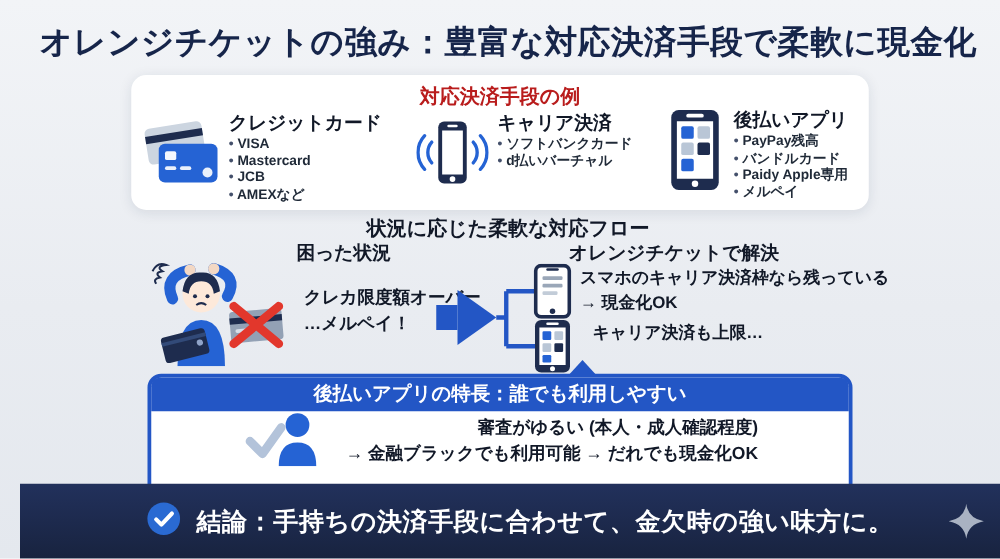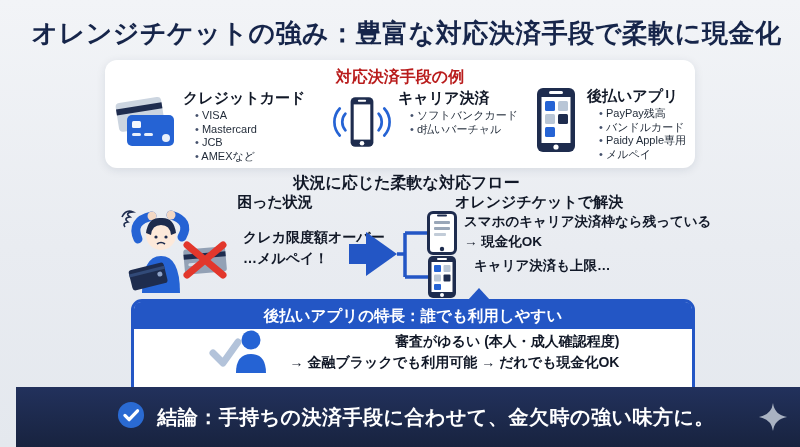--- a/index.html
+++ b/index.html
@@ -19,38 +19,38 @@
     position:absolute; left:105px; top:60px; width:590px; height:108px;
     background:#fff; border-radius:12px; box-shadow:0 2px 10px rgba(20,35,70,.10);
   }
   .pay-card-title {
     position:absolute; top:7px; left:0; right:0; text-align:center;
     font-size:16px; font-weight:bold; color:#b91c1c;
   }
   .pm-icon { position:absolute; }
   .pm-text { position:absolute; }
   .pm-label { font-size:15px; font-weight:bold; color:#111827; margin:0 0 1px 0; }
-  .pm-ul { list-style:none; margin:1px 0 0 12px; padding:0; font-size:11px; line-height:13.5px; color:#1f2937; font-weight:400;}
+  .pm-ul { list-style:none; margin:1px 0 0 0; padding:0; font-size:11px; line-height:13.5px; color:#1f2937; font-weight:700;}
   .pm-ul li::before { content:"• "; color:#44506b; }
   
   .flow-title { position:absolute; top:173px; left:0; right:0; text-align:center; font-size:16px; font-weight:bold; color:#111827; }
   .problem-heading { position:absolute; top:193px; left:195px; width:160px; text-align:center; font-size:15px; font-weight:bold; color:#111827; }
   .person-wrap { position:absolute; left:108px; top:203px; }
   .problem-text { position:absolute; left:243px; top:227px; font-size:14px; font-weight:bold; color:#111827; line-height:21px; }
   .flow-arrow-wrap { position:absolute; left:347px; top:214px; }
   .solution-heading { position:absolute; left:455px; top:193px; font-size:15px; font-weight:bold; color:#111827; }
   .phone1-wrap { position:absolute; left:427px; top:211px; }
   .phone2-wrap { position:absolute; left:427px; top:255px; }
   .branch-text { position:absolute; font-size:13.5px; font-weight:bold; color:#111827; line-height:20px; }
   .branch1-text { left:464px; top:212px; }
   .branch2-text { left:464px; top:256px;margin-left:10px; }
   
   .feature-box {
     position:absolute; left:118px; top:299px; width:564px; height:99px;
-    background:#fff; border:3px solid #2356c5; border-radius:11px; box-sizing:border-box;margin-left:13px;
+    background:#fff; border:3px solid #2356c5; border-radius:11px; box-sizing:border-box;
   }
   .feature-notch {
     position:absolute; top:-14px; left:334px; width:0; height:0;
     border-left:11px solid transparent; border-right:11px solid transparent;
     border-bottom:12px solid #2356c5;
   }
   .feature-header {
     height:27px; line-height:27px; background:#2356c5; color:#fff;
     text-align:center; font-size:15.5px; font-weight:bold; border-radius:7px 7px 0 0;
   }

